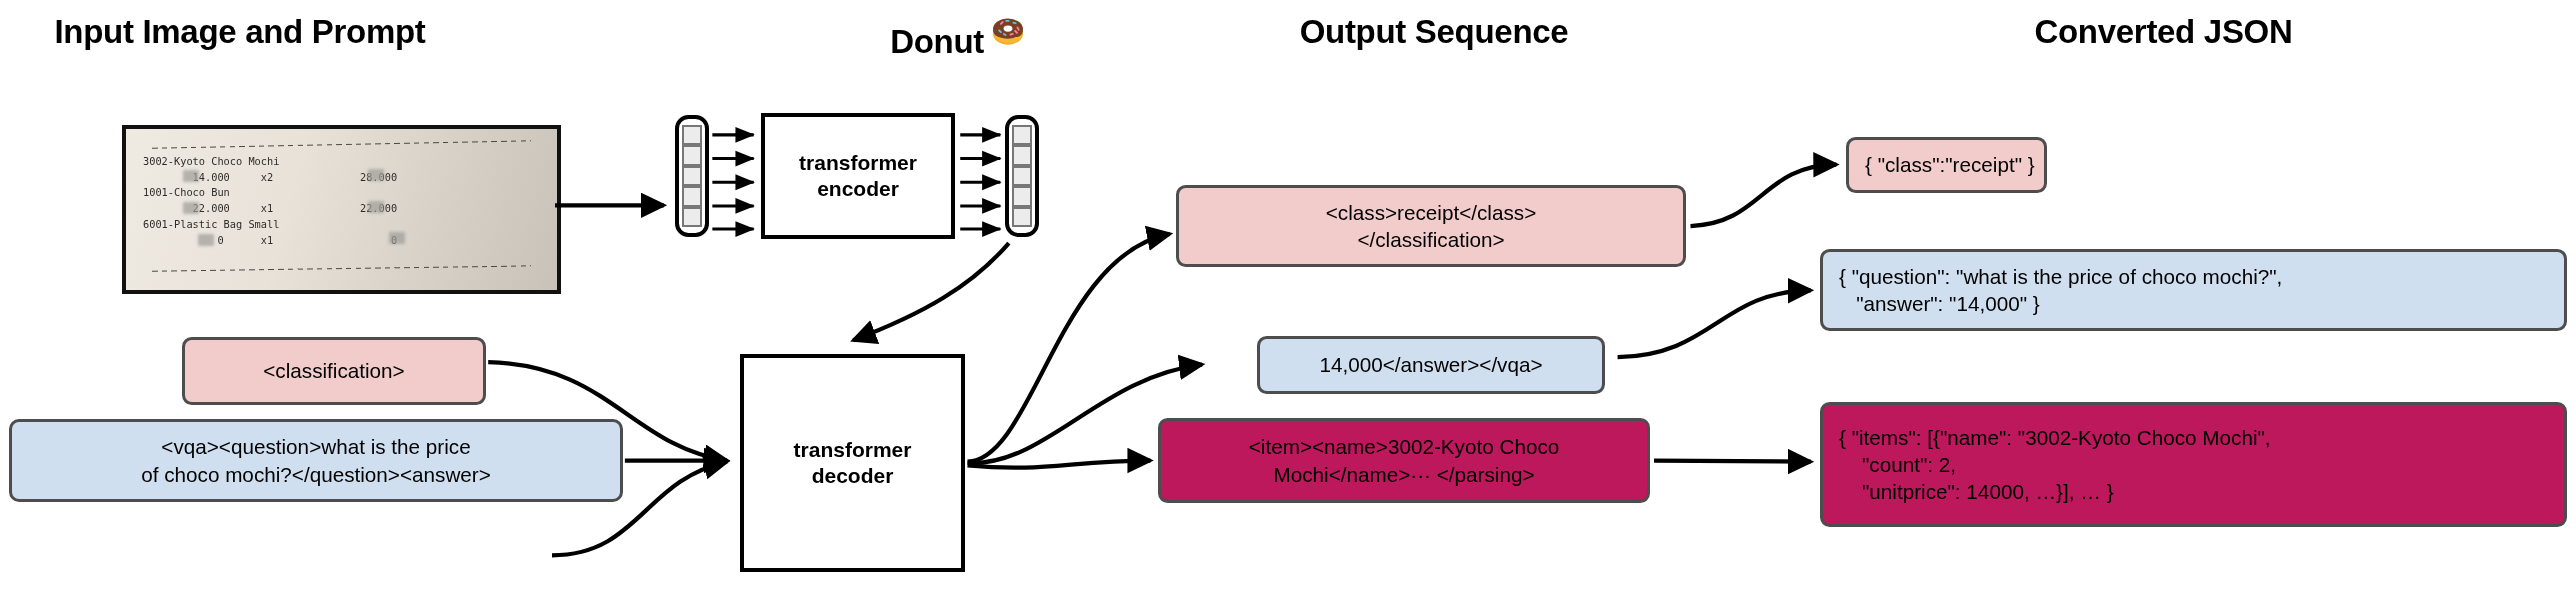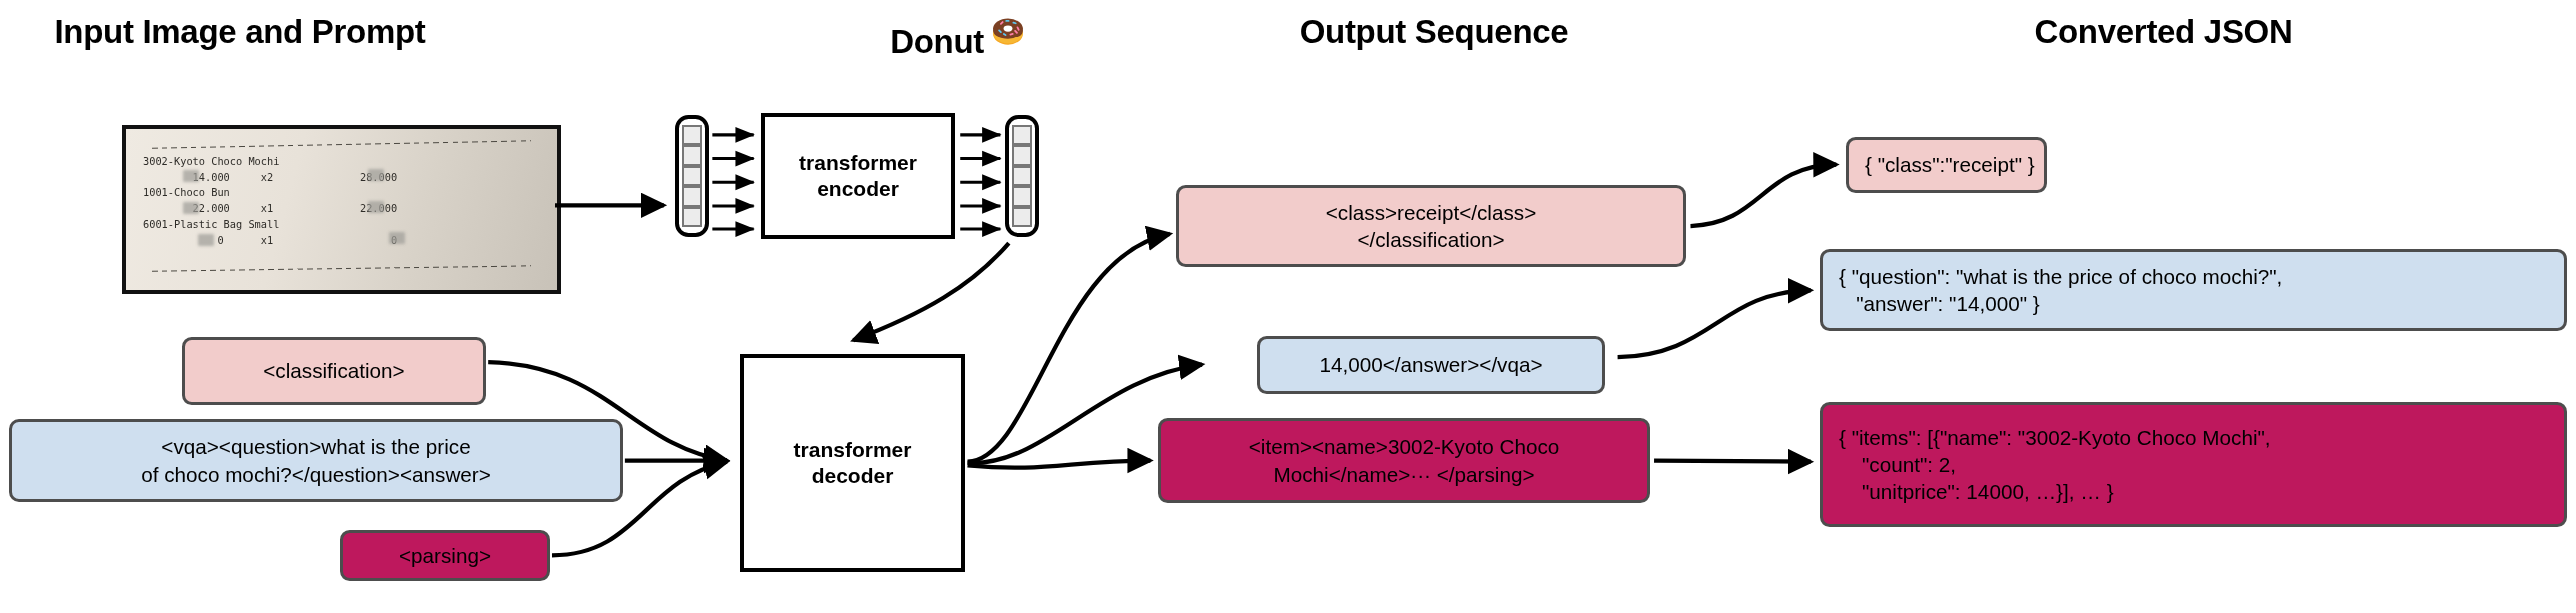--- a/index.html
+++ b/index.html
@@ -132,23 +132,20 @@
     <span class="pre">&lt;classification&gt;</span>
   </div>
 
   <div class="rbox blue" style="left:9px;top:419px;width:614px;height:83px;border-radius:10px;">
     <div>
       <div>&lt;vqa&gt;&lt;question&gt;what is the price</div>
       <div>of choco mochi?&lt;/question&gt;&lt;answer&gt;</div>
     </div>
   </div>
 
-  <div class="rbox green" style="left:340px;top:530px;width:210px;height:51px;">
-    <span class="pre">&lt;parsing&gt;</span>
-  </div>
 
   <div class="rbox pink" style="left:1176px;top:185px;width:510px;height:82px;">
     <div>
       <div>&lt;class&gt;receipt&lt;/class&gt;</div>
       <div>&lt;/classification&gt;</div>
     </div>
   </div>
 
   <div class="rbox blue" style="left:1209px;top:336px;width:348px;height:58px;margin-left:48px;">
     <span class="pre">14,000&lt;/answer&gt;&lt;/vqa&gt;</span>

